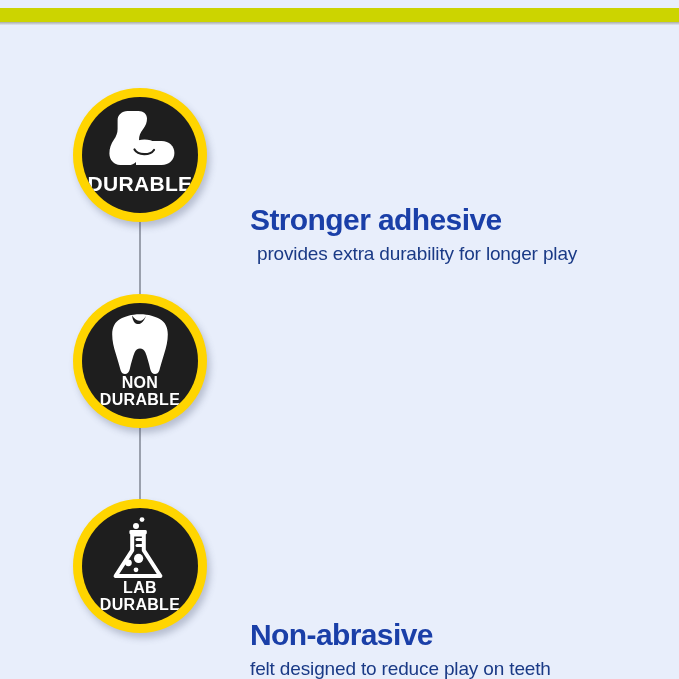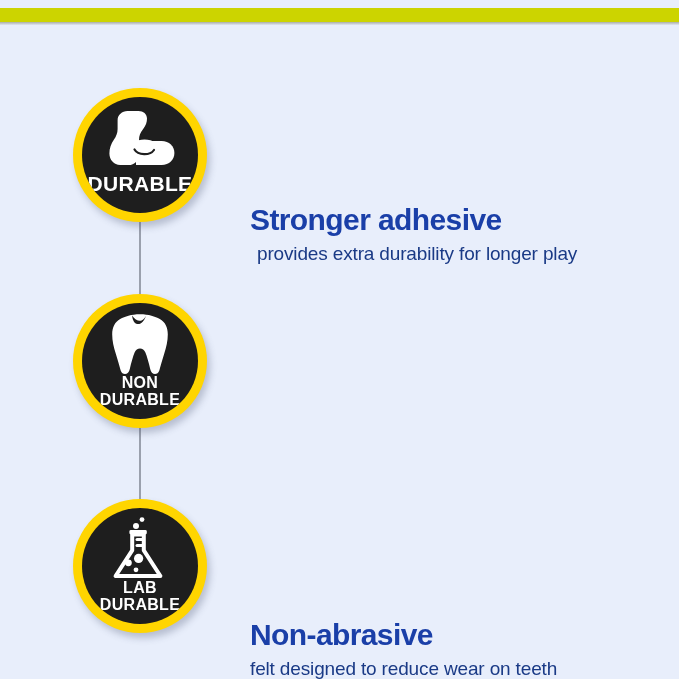--- a/index.html
+++ b/index.html
@@ -246,21 +246,21 @@
 
         <div class="badge-caption cap-two-line">
           <span class="cap-l1">NON</span>
           <span class="cap-l2">DURABLE</span>
         </div>
       </div>
     </div>
 
     <div class="textcol" id="text-2">
       <p class="heading">Non-abrasive</p>
-      <p class="subtext">felt designed to reduce wear on teeth</p>
+      <p class="subtext">felt designed to reduce play on teeth</p>
     </div>
   </div>
 
   <div class="row" id="row-3">
 
     <div class="badge">
       <div class="badge-inner">
 
         <div class="badge-art">
           <svg width="62" height="64" viewBox="0 0 62 64" aria-hidden="true">

